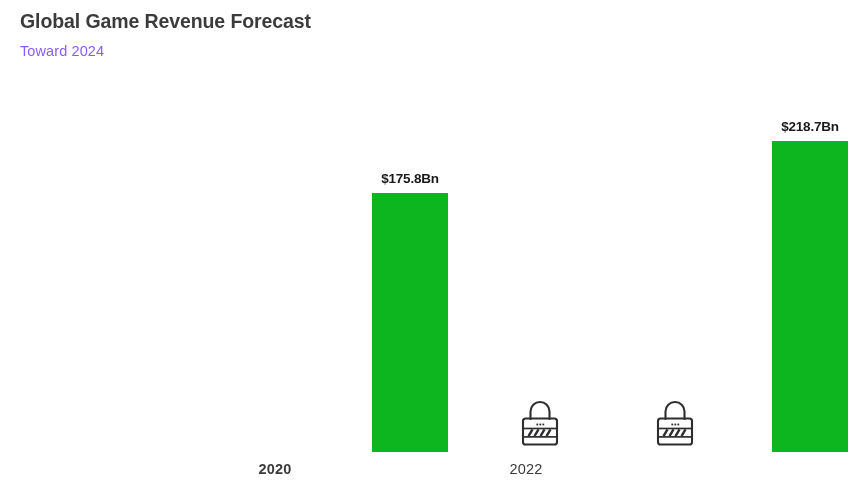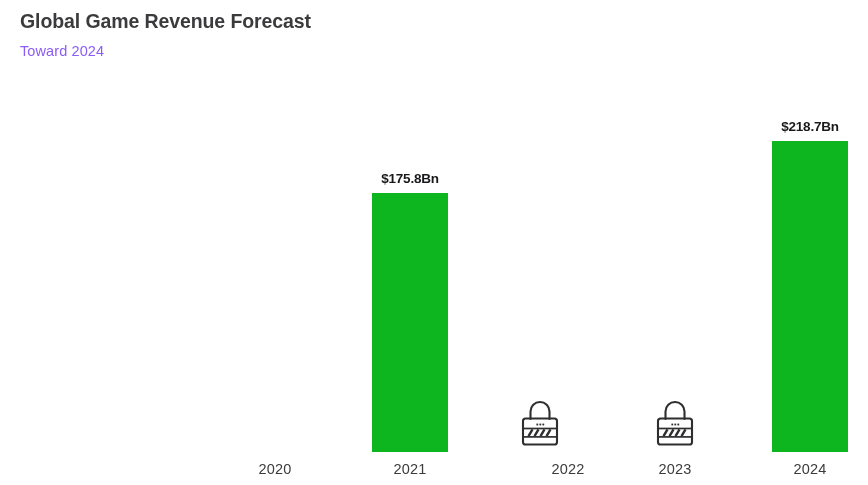--- a/index.html
+++ b/index.html
@@ -130,62 +130,59 @@
 <div id="chart-card">
 
   <div id="chart-header">
     <div id="chart-title">Global Game Revenue Forecast</div>
     <div id="chart-subtitle">Toward 2024</div>
   </div>
 
   <div id="plot-area">
 
 
-    <div class="axis-label" style="left:221px;">2020</div>
+    <div class="axis-label" style="left:221px;font-weight:bold;">2020</div>
 
     <div class="bar-slot" style="left:356px;text-align:center;">
       <div class="bar-stack">
         <div class="bar-value">$175.8Bn</div>
         <div class="bar-rect" style="height:259px;"></div>
       </div>
     </div>
-    <div class="axis-label" style="left:356px;">2021</div>
 
     <div class="bar-slot" style="left:486px;">
       <div class="lock-wrap">
         <svg class="lock-icon" viewBox="0 0 46 54">
           <path d="M13.5 22 V14.5 A9.5 9.5 0 0 1 32.5 14.5 V22" fill="none" stroke="#2e2e30" stroke-width="2.1" stroke-linecap="round"></path>
           <rect x="6" y="21.5" width="34" height="26" rx="2.6" fill="none" stroke="#2e2e30" stroke-width="2.1"></rect>
           <rect x="19.4" y="26.6" width="1.8" height="1.8" fill="#2e2e30"></rect>
           <rect x="22.4" y="26.6" width="1.8" height="1.8" fill="#2e2e30"></rect>
           <rect x="25.4" y="26.6" width="1.8" height="1.8" fill="#2e2e30"></rect>
           <rect x="6" y="31.5" width="34" height="8.4" fill="none" stroke="#2e2e30" stroke-width="1.7"></rect>
           <path d="M11.5 39.2 L15.5 32.4 M17.5 39.2 L21.5 32.4 M23.5 39.2 L27.5 32.4 M29.5 39.2 L33.5 32.4" stroke="#2e2e30" stroke-width="2.4" stroke-linecap="butt"></path>
         </svg>
       </div>
     </div>
-    <div class="axis-label" style="left:514px;">2022</div>
+    <div class="axis-label" style="left:472px;">2022</div>
 
     <div class="bar-slot" style="left:621px;">
       <div class="lock-wrap">
         <svg class="lock-icon" viewBox="0 0 46 54">
           <path d="M13.5 22 V14.5 A9.5 9.5 0 0 1 32.5 14.5 V22" fill="none" stroke="#2e2e30" stroke-width="2.1" stroke-linecap="round"></path>
           <rect x="6" y="21.5" width="34" height="26" rx="2.6" fill="none" stroke="#2e2e30" stroke-width="2.1"></rect>
           <rect x="19.4" y="26.6" width="1.8" height="1.8" fill="#2e2e30"></rect>
           <rect x="22.4" y="26.6" width="1.8" height="1.8" fill="#2e2e30"></rect>
           <rect x="25.4" y="26.6" width="1.8" height="1.8" fill="#2e2e30"></rect>
           <rect x="6" y="31.5" width="34" height="8.4" fill="none" stroke="#2e2e30" stroke-width="1.7"></rect>
           <path d="M11.5 39.2 L15.5 32.4 M17.5 39.2 L21.5 32.4 M23.5 39.2 L27.5 32.4 M29.5 39.2 L33.5 32.4" stroke="#2e2e30" stroke-width="2.4" stroke-linecap="butt"></path>
         </svg>
       </div>
     </div>
-    <div class="axis-label" style="left:621px;">2023</div>
 
     <div class="bar-slot" style="left:756px;">
       <div class="bar-stack">
         <div class="bar-value">$218.7Bn</div>
         <div class="bar-rect" style="height:322px;"></div>
       </div>
     </div>
-    <div class="axis-label" style="left:756px;">2024</div>
 
   </div>
 </div>
 
 </body></html>

